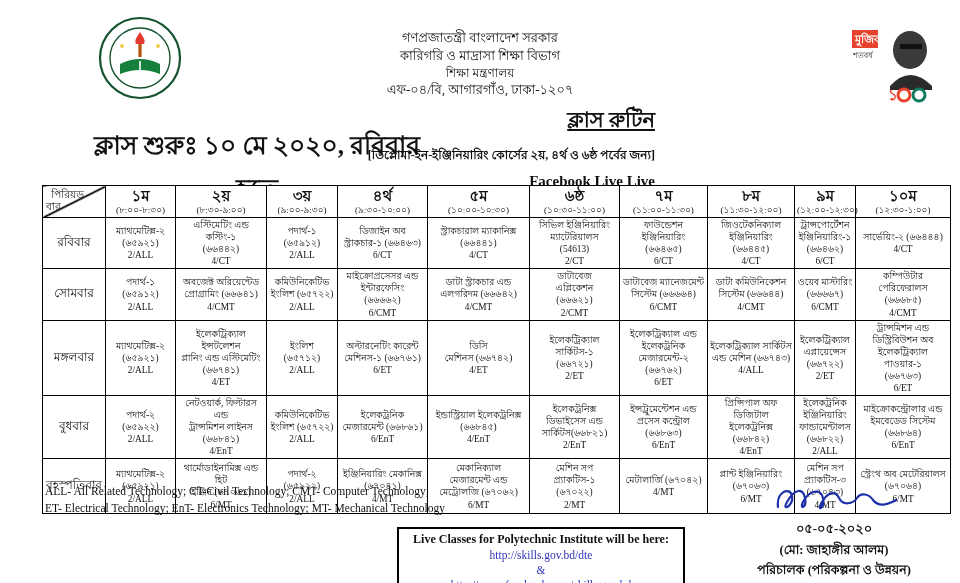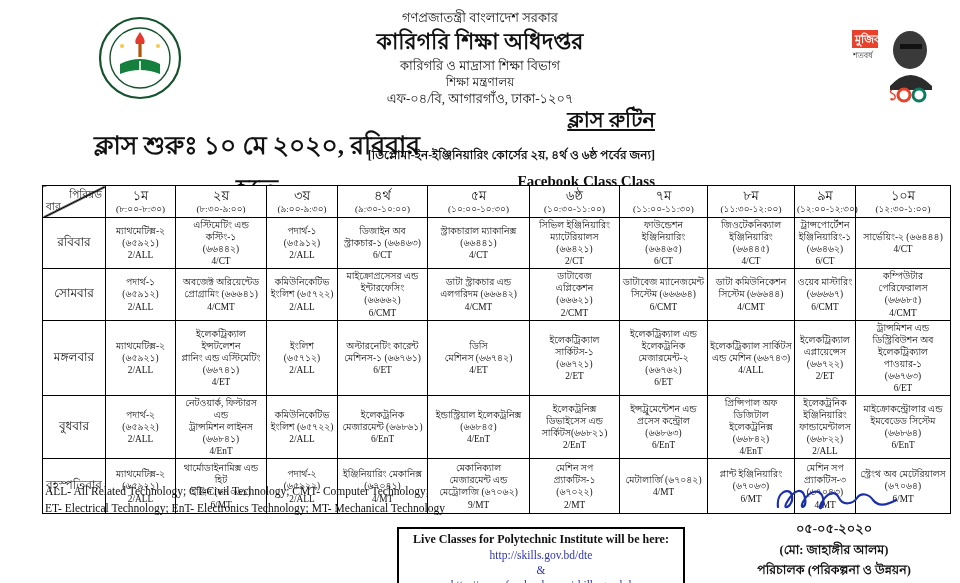--- a/index.html
+++ b/index.html
@@ -1,21 +1,21 @@
 <!DOCTYPE html>
 <html><head>
 <meta charset="utf-8">
 <style>
   html,body{margin:0;padding:0;background:#e9e9e9;}
   .page{position:relative;width:960px;height:583px;background:#ffffff;overflow:hidden;
         font-family:"Liberation Serif","DejaVu Serif",serif;color:#111;}
 
   
   .gov-header{position:absolute;top:10px;left:280px;width:400px;text-align:center;line-height:1.25;}
-  .gov-line1{font-size:13px;}
+  .gov-line1{font-size:13px;margin-top:20px;}
   .gov-line2{font-size:22px;font-weight:bold;margin-top:2px;}
   .gov-line3{font-size:13px;margin-top:2px;}
   .gov-line4{font-size:12px;margin-top:1px;}
   .gov-line5{font-size:13px;margin-top:1px;}
   .logo-left{position:absolute;top:16px;left:98px;width:84px;height:84px;}
   .logo-right{position:absolute;top:20px;right:8px;width:104px;height:84px;}
 
   
   .start-text{position:absolute;top:126px;left:92px;width:330px;text-align:center;
               font-size:25px;font-weight:bold;}
@@ -25,24 +25,24 @@
   .fb-live{font-size:15px;font-weight:bold;text-decoration:underline;margin-top:7px;}
 
   
   table.routine{position:absolute;top:185px;left:42px;width:908px;border-collapse:collapse;
                 table-layout:fixed;background:#fff;}
   table.routine th,table.routine td{border:1px solid #000;padding:1px 2px;vertical-align:middle;
                 font-weight:normal;}
   th.corner{position:relative;height:29px;padding:0;
      background-image:linear-gradient(to bottom right,transparent calc(50% - 0.7px),
         #000 calc(50% - 0.7px),#000 calc(50% + 0.7px),transparent calc(50% + 0.7px));}
-  .c-top{position:absolute;top:1px;right:3px;font-size:10.5px;}
+  .c-top{position:absolute;top:1px;right:21px;font-size:10.5px;}
   .c-bottom{position:absolute;bottom:1px;left:3px;font-size:10.5px;}
   th.period{text-align:center;}
-  .p-label{font-size:13px;line-height:1.2;}
+  .p-label{font-size:15px;line-height:1.2;font-weight:bold;}
   .p-time{font-size:9px;line-height:1.2;}
   th.day{text-align:center;font-size:12px;}
   td.subject{text-align:center;font-size:9.3px;line-height:1.3;white-space:pre-line;}
   tbody tr:nth-child(1){height:43px;}
   tbody tr:nth-child(2){height:47px;}
   tbody tr:nth-child(3){height:53px;}
   tbody tr:nth-child(4){height:62px;}
   tbody tr:nth-child(5){height:55px;}
 
   
@@ -70,21 +70,20 @@
       <rect x="40.4" y="28" width="3.2" height="13" fill="#b45309"></rect>
       <path d="M22 48 Q42 38 62 48 L62 58 Q42 50 22 58 Z" fill="#15803d"></path>
       <path d="M42 45 L42 57" stroke="#ffffff" stroke-width="1.6"></path>
       <circle cx="24" cy="30" r="2" fill="#f7c948"></circle>
       <circle cx="60" cy="30" r="2" fill="#f7c948"></circle>
     </svg>
   </div>
 
   <div class="gov-header">
     <div class="gov-line1">গণপ্রজাতন্ত্রী বাংলাদেশ সরকার</div>
-    <div class="gov-line2">কারিগরি শিক্ষা অধিদপ্তর</div>
     <div class="gov-line3">কারিগরি ও মাদ্রাসা শিক্ষা বিভাগ</div>
     <div class="gov-line4">শিক্ষা মন্ত্রণালয়</div>
     <div class="gov-line5">এফ-০৪/বি, আগারগাঁও, ঢাকা-১২০৭</div>
   </div>
 
   <div class="logo-right">
     <svg viewBox="0 0 104 84" width="104" height="84">
       <rect width="104" height="84" fill="#ffffff"></rect>
       <ellipse cx="62" cy="30" rx="17" ry="19" fill="#3a3a3a"></ellipse>
       <path d="M42 66 Q62 44 84 66 L84 70 L42 70 Z" fill="#2b2b2b"></path>
@@ -95,21 +94,21 @@
       <text x="40" y="80" font-size="15" fill="#e8412c" font-weight="bold">১</text>
       <circle cx="56" cy="75" r="6" fill="none" stroke="#e8412c" stroke-width="3"></circle>
       <circle cx="71" cy="75" r="6" fill="none" stroke="#0e7a5f" stroke-width="3"></circle>
     </svg>
   </div>
 
   <div class="start-text">ক্লাস শুরুঃ ১০ মে ২০২০, রবিবার হতে</div>
   <div class="routine-block">
     <div class="routine-title">ক্লাস রুটিন</div>
     <div class="routine-sub">[ডিপ্লোমা-ইন-ইঞ্জিনিয়ারিং কোর্সের ২য়, ৪র্থ ও ৬ষ্ঠ পর্বের জন্য]</div>
-    <div class="fb-live">Facebook Class Class</div>
+    <div class="fb-live">Facebook Live Live</div>
   </div>
 
   <table class="routine">
       <colgroup>
         <col style="width: 63px;">
         <col style="width: 70px;">
         <col style="width: 91px;">
         <col style="width: 71px;">
         <col style="width: 90px;">
         <col style="width: 102px;">
@@ -179,21 +178,21 @@
           <td class="subject">পদার্থ-১ (৬৫৯১২)
 2/ALL</td>
           <td class="subject">ডিজাইন অব
 স্ট্রাকচার-১ (৬৬৪৬৩)
 6/CT</td>
           <td class="subject">স্ট্রাকচারাল ম্যাকানিক্স
 (৬৬৪৪১)
 4/CT</td>
           <td class="subject">সিভিল ইঞ্জিনিয়ারিং
 ম্যাটেরিয়ালস
-(৬৬৪২১)
+(54613)
 2/CT</td>
           <td class="subject">ফাউন্ডেশন ইঞ্জিনিয়ারিং
 (৬৬৪৬৫)
 6/CT</td>
           <td class="subject">জিওটেকনিক্যাল
 ইঞ্জিনিয়ারিং (৬৬৪৪৫)
 4/CT</td>
           <td class="subject">ট্রান্সপোর্টেশন
 ইঞ্জিনিয়ারিং-১
 (৬৬৪৬২)
@@ -324,21 +323,21 @@
 6/MT</td>
           <td class="subject">পদার্থ-২
 (৬৫৯২২)
 2/ALL</td>
           <td class="subject">ইঞ্জিনিয়ারিং মেকানিক্স
 (৬৭০৪১)
 4/MT</td>
           <td class="subject">মেকানিক্যাল
 মেজারমেন্ট এন্ড
 মেট্রোলজি (৬৭০৬২)
-9/MT</td>
+6/MT</td>
           <td class="subject">মেশিন সপ
 প্র্যাকটিস-১
 (৬৭০২২)
 2/MT</td>
           <td class="subject">মেটালার্জি (৬৭০৪২)
 4/MT</td>
           <td class="subject">প্লান্ট ইঞ্জিনিয়ারিং
 (৬৭০৬৩)
 6/MT</td>
           <td class="subject">মেশিন সপ

